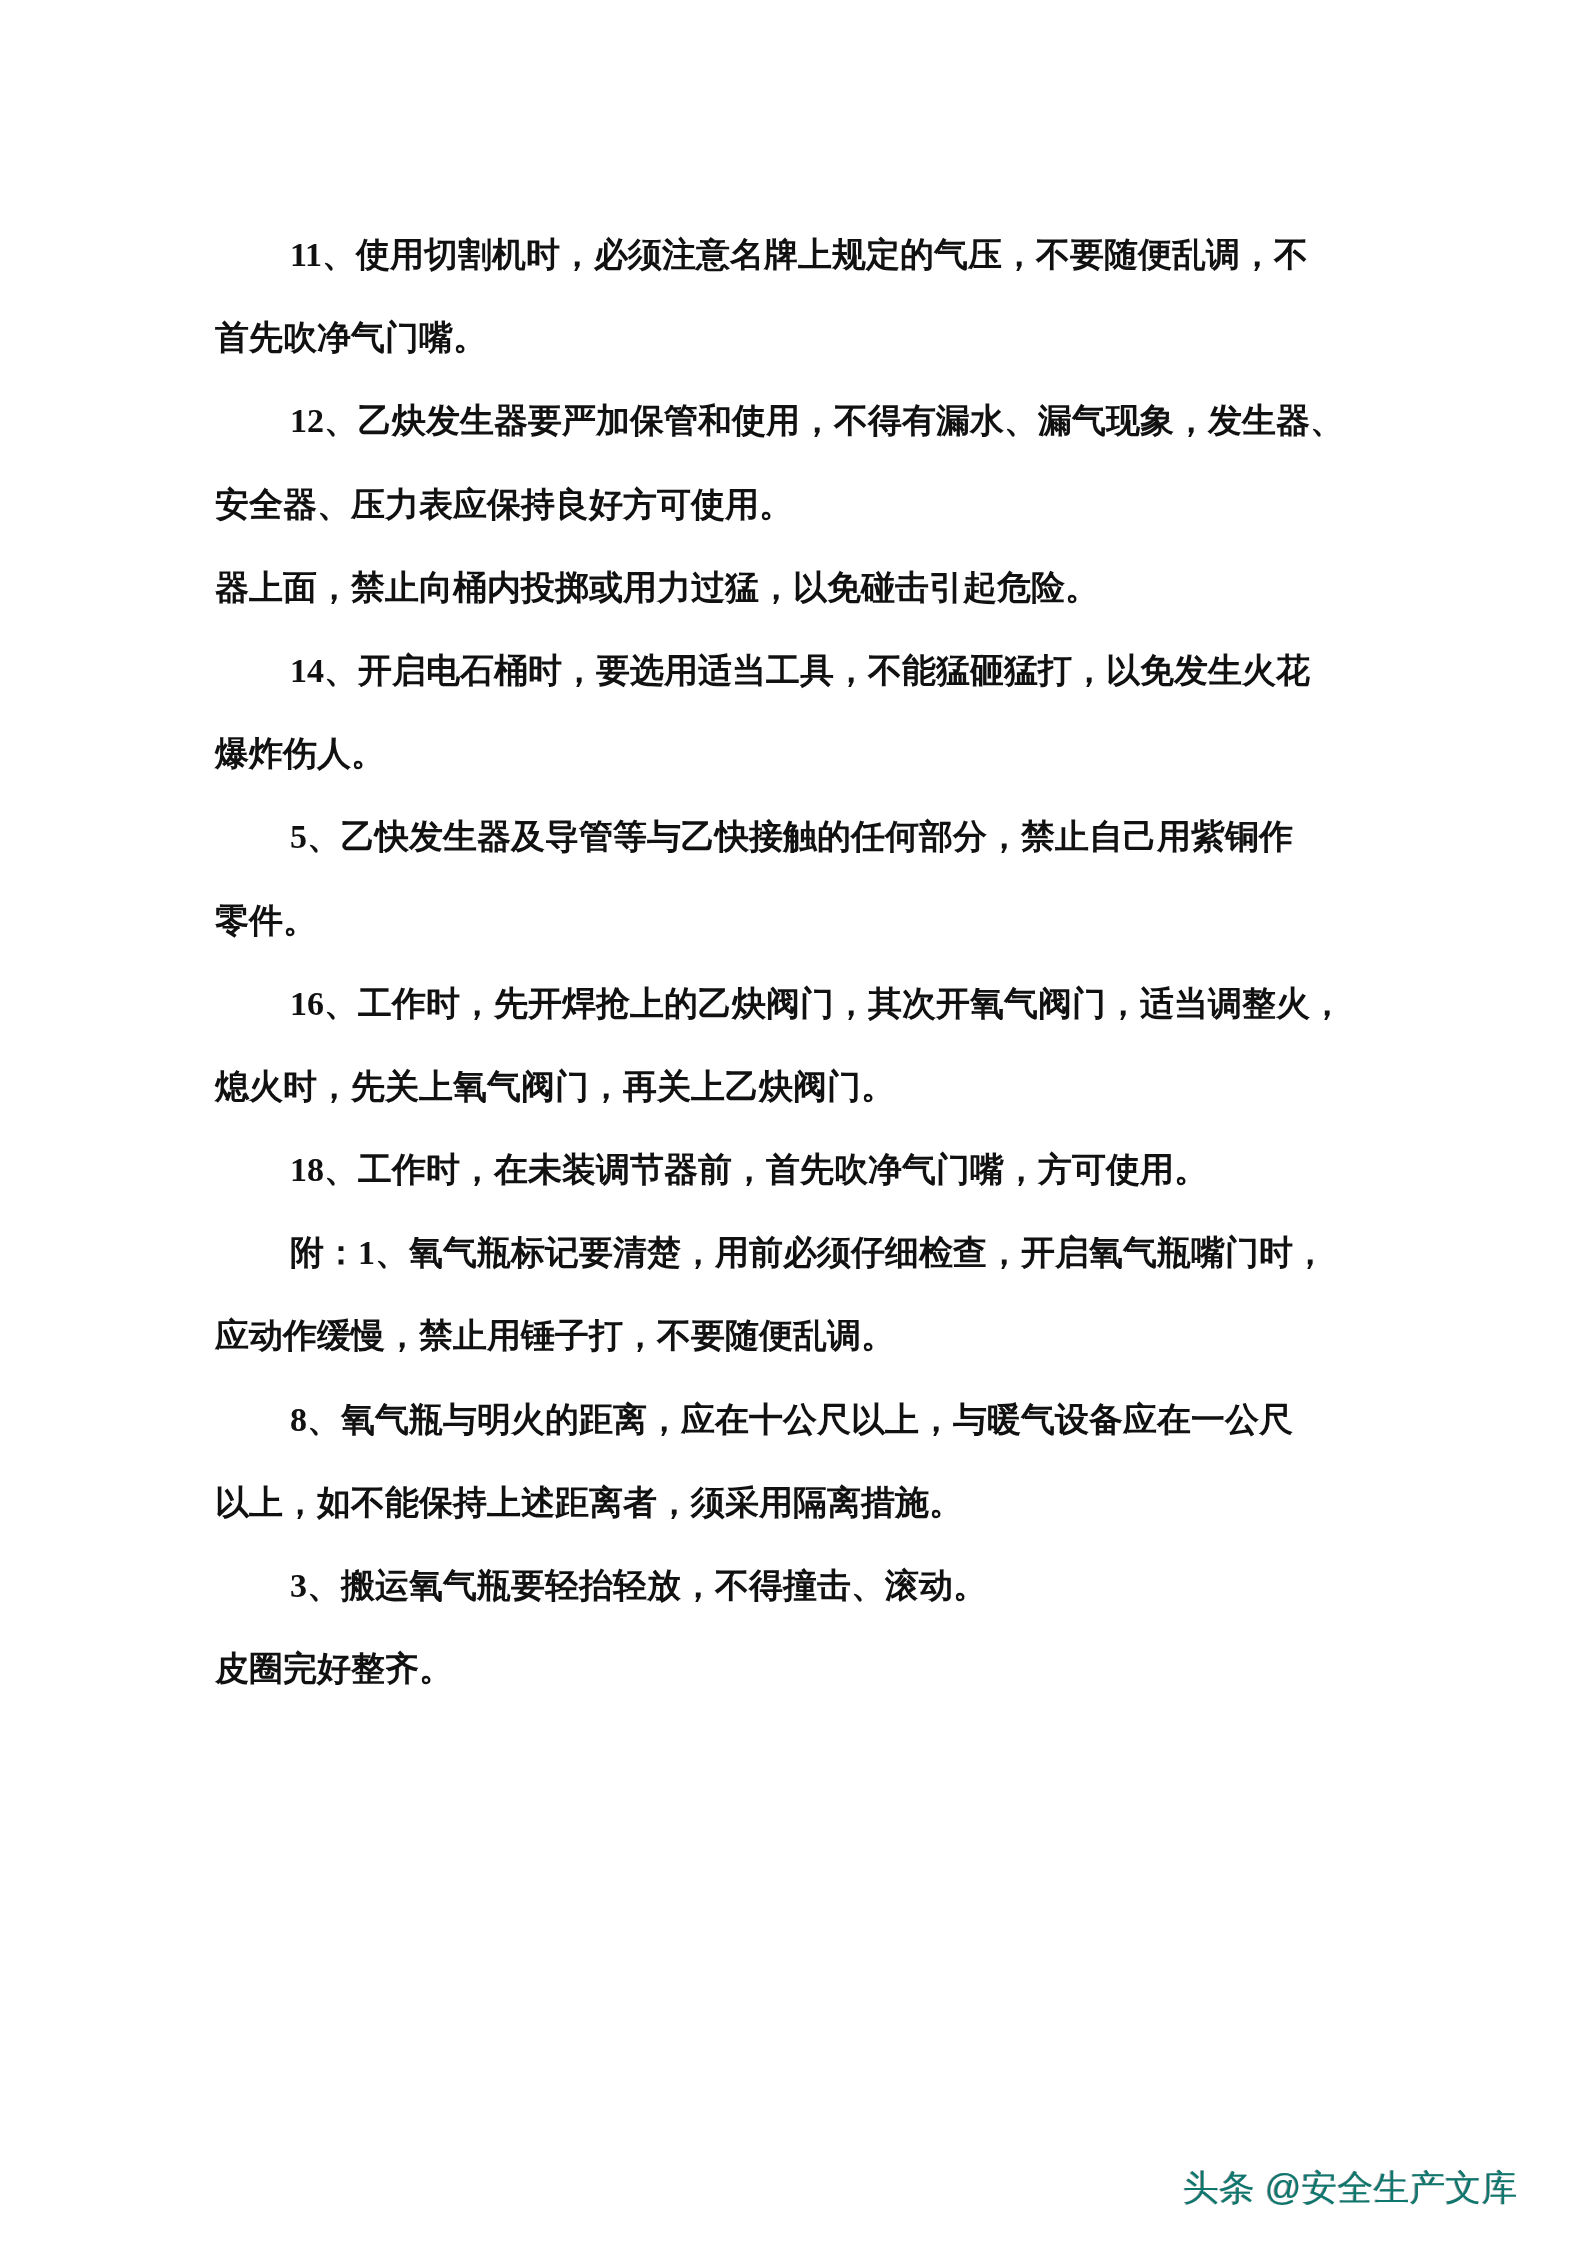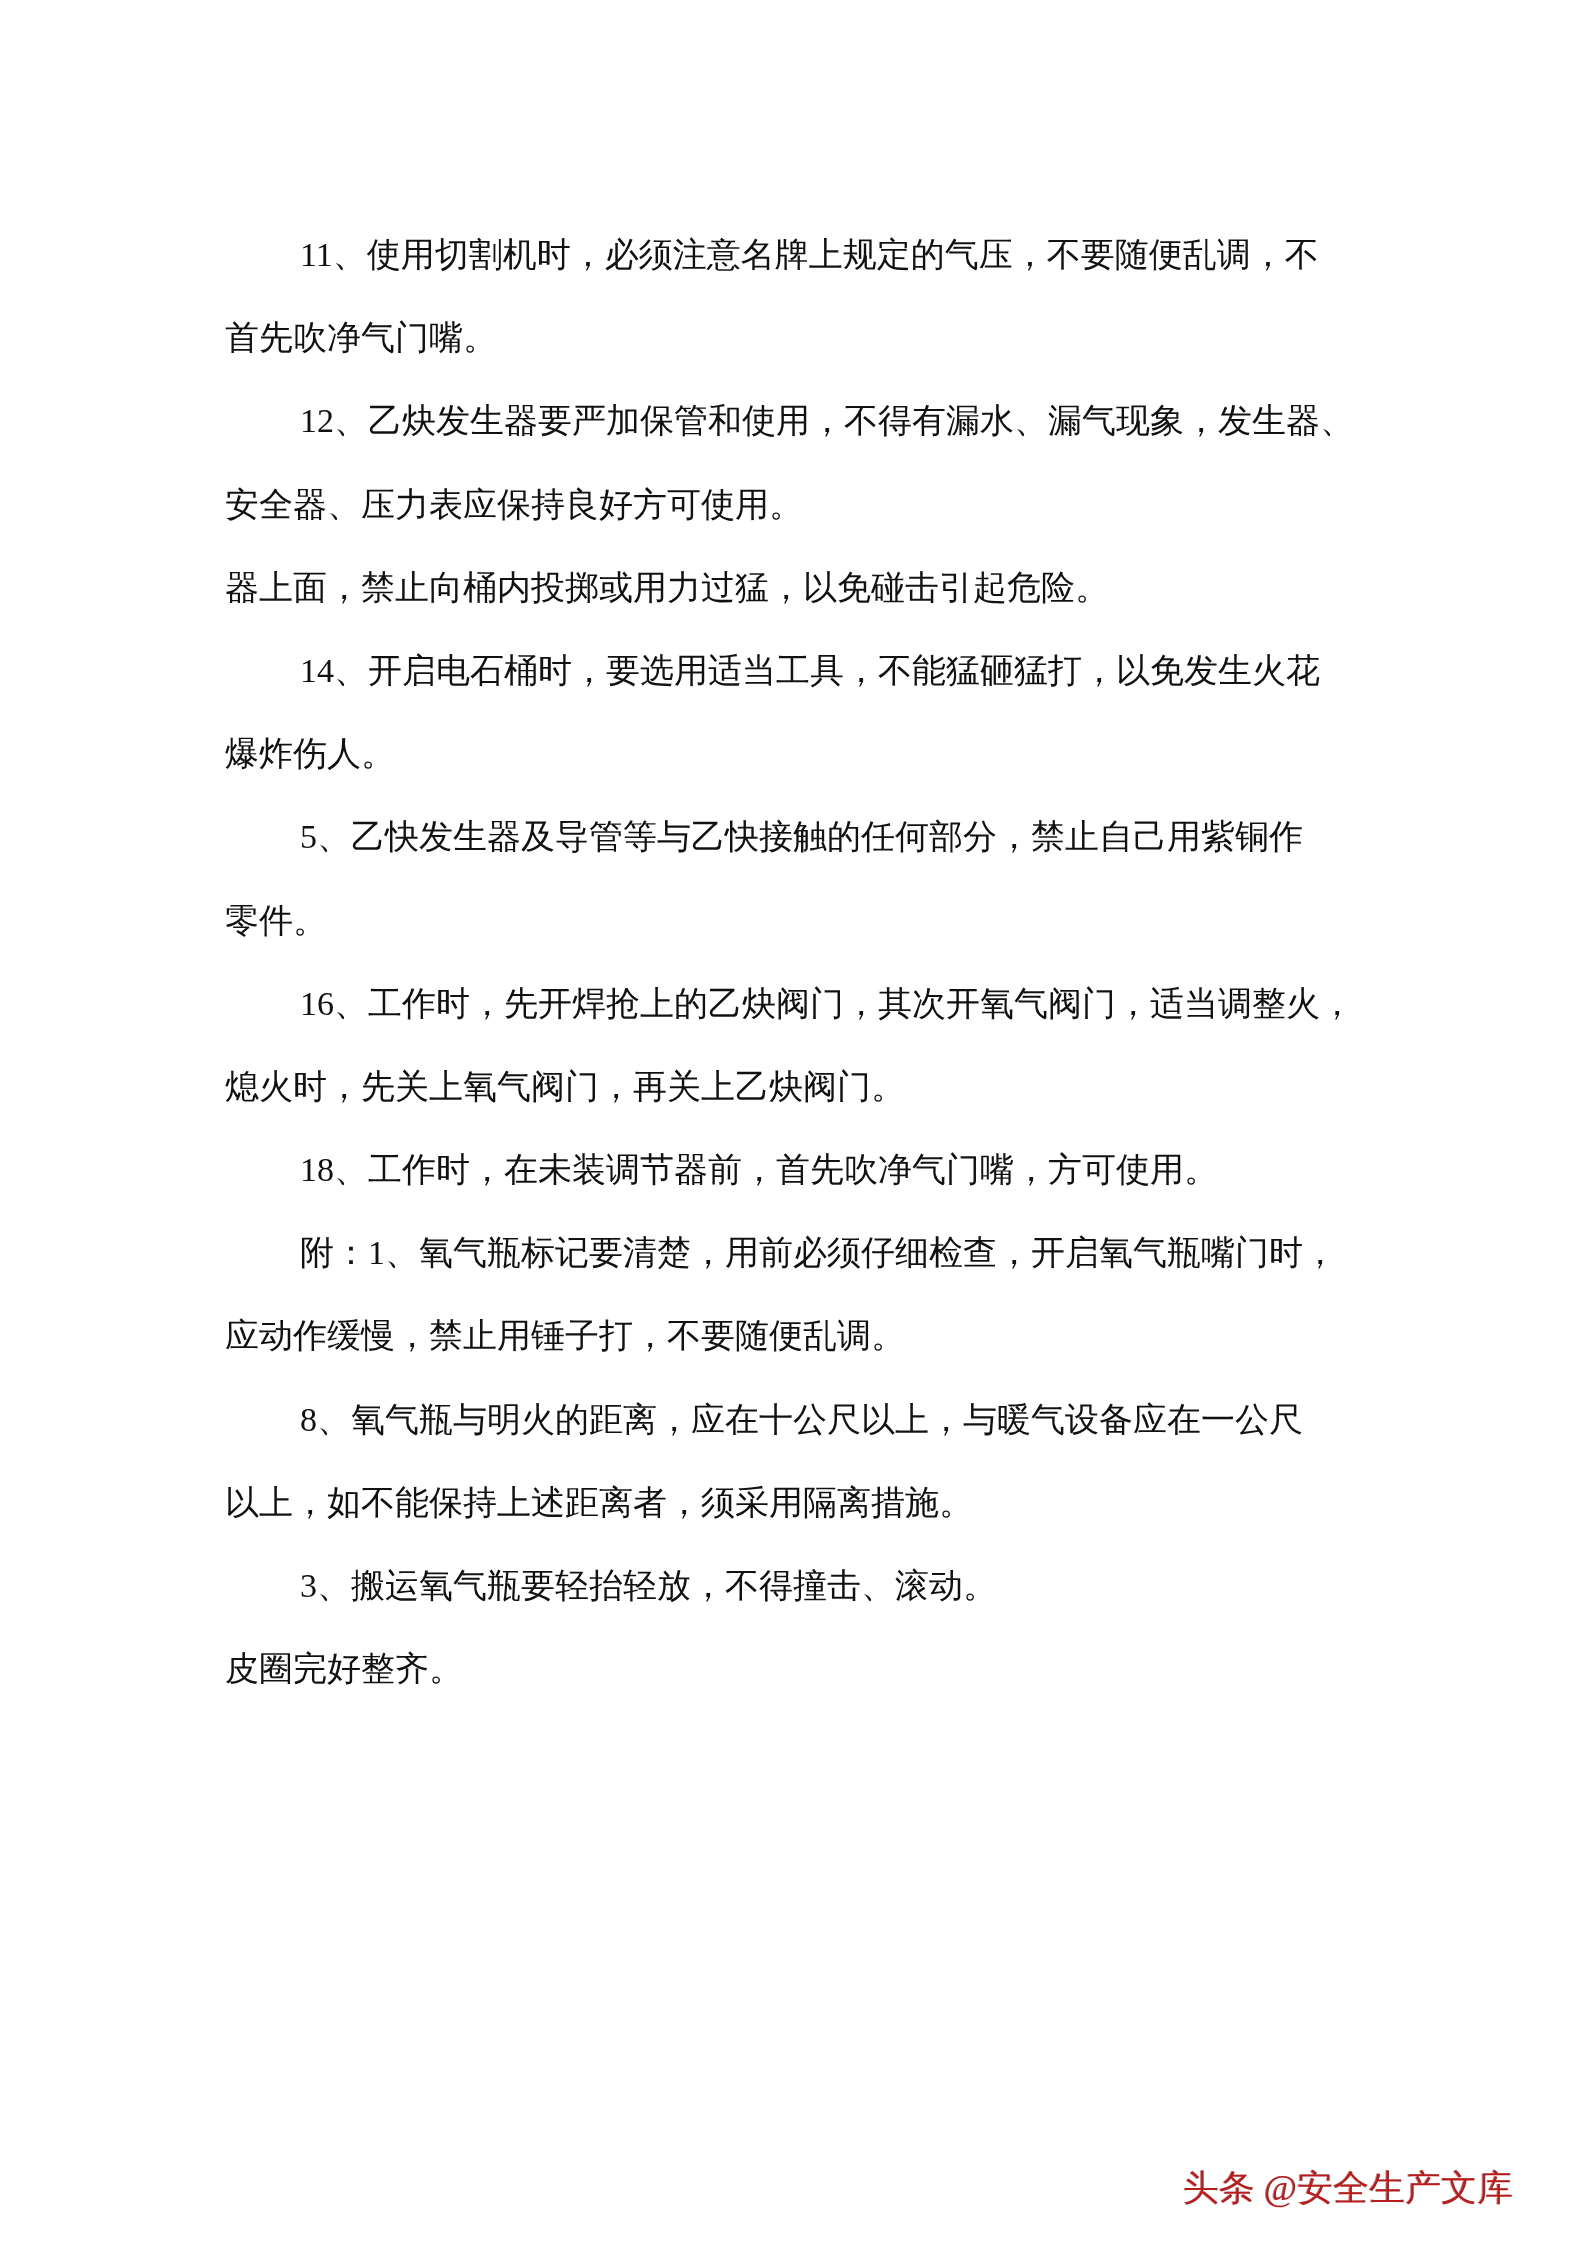--- a/index.html
+++ b/index.html
@@ -1,28 +1,28 @@
 <!DOCTYPE html>
 <html><head>
 <meta charset="utf-8">
 <style>
   html, body { margin: 0; padding: 0; background: #ffffff; }
   body { width: 1587px; height: 2245px; position: relative; overflow: hidden; }
   .page { position: absolute; left: 0; top: 0; width: 1587px; height: 2245px; background: #ffffff; }
   .content {
-    position: absolute; left: 225px; top: 213px; width: 1195px;
+    position: absolute; left: 215px; top: 213px; width: 1195px;
     font-family: "Liberation Serif", "DejaVu Serif", serif;
-    font-size: 34px; line-height: 83.2px; color: #111111;
+    font-size: 34px; line-height: 83.2px; color: #111111; font-weight: bold;
   }
   .line { white-space: nowrap; height: 83.2px; }
   .line.indent { padding-left: 75px; }
   .watermark {
     position: absolute; left: 1183px; top: 2163px;
-    font-family: Liberation Serif, serif;
-    font-size: 36px; line-height: 50px; color: #b91c1c; white-space: nowrap;
+    font-family: Liberation Sans, sans-serif;
+    font-size: 36px; line-height: 50px; color: #0f766e; white-space: nowrap;
     text-shadow: 1px 1px 0 #ffffff, -1px 0 0 #9a9a9a;
   }
 </style>
 </head>
 <body>
 
 <div class="page">
   <div class="content">
 
     <div>

